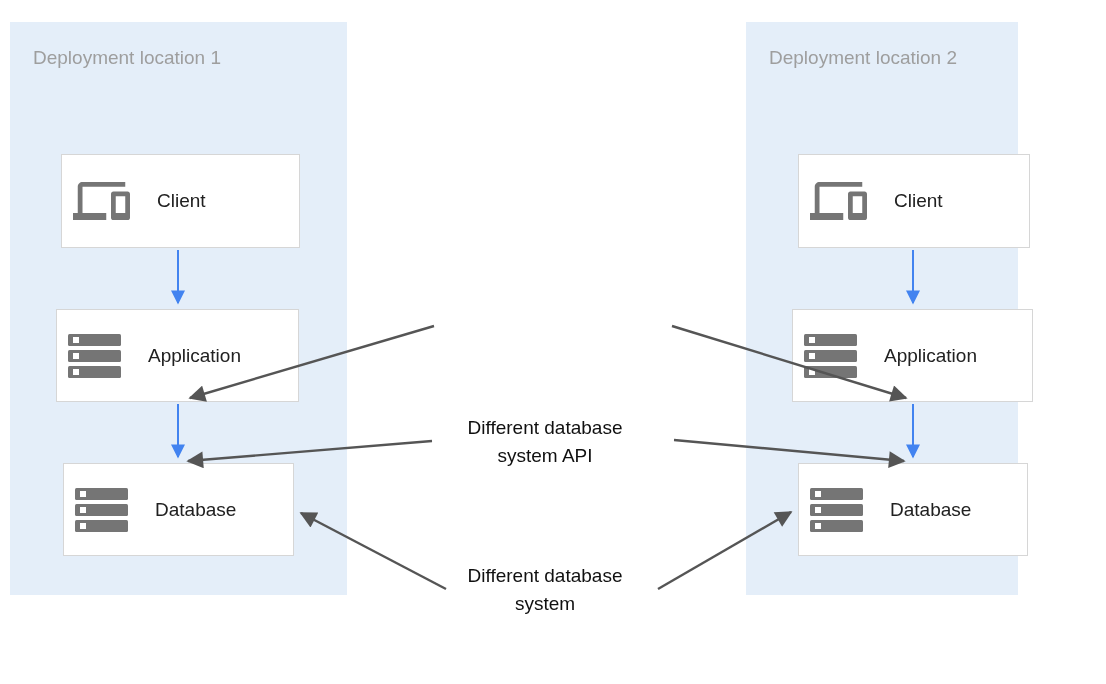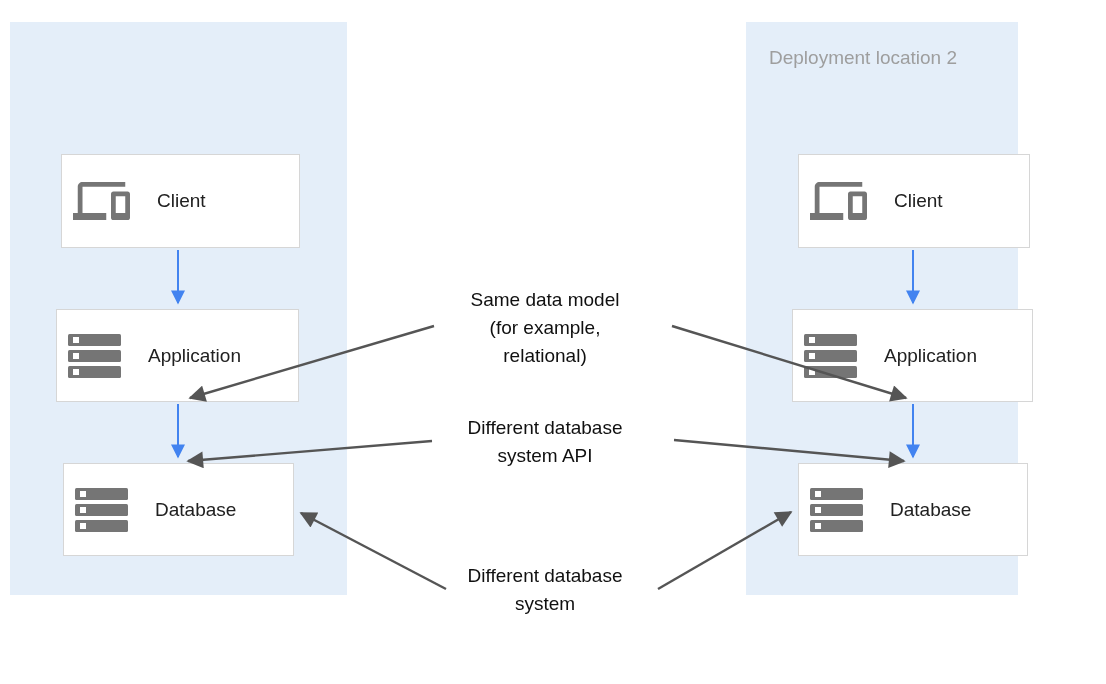--- a/index.html
+++ b/index.html
@@ -69,20 +69,21 @@
   .ann-1 { left: 420px; top: 286px; }
   .ann-2 { left: 420px; top: 414px; }
   .ann-3 { left: 420px; top: 562px; }
 </style>
 </head>
 <body>
 
 <div class="canvas">
 
   <div class="panel panel-1">
+    <div class="panel-title">Deployment location 1</div>
 
     <div class="node p1-client">
       <span class="icon">
         <svg width="57" height="44" viewBox="0 3 24 18" fill="#757575">
           <path d="M4 6h18V4H4c-1.1 0-2 .9-2 2v11H0v3h14v-3H4V6z"></path>
           <path fill-rule="evenodd" d="M23 8h-6c-.55 0-1 .45-1 1v10c0 .55.45 1 1 1h6c.55 0 1-.45 1-1V9c0-.55-.45-1-1-1zm-1 9h-4v-7h4v7z"></path>
         </svg>
       </span>
       <span class="node-label">Client</span>
     </div>
@@ -167,23 +168,20 @@
             <rect x="5" y="3" width="6" height="6"></rect>
             <rect x="5" y="19" width="6" height="6"></rect>
             <rect x="5" y="35" width="6" height="6"></rect>
           </g>
         </svg>
       </span>
       <span class="node-label">Database</span>
     </div>
   </div>
 
-  <div class="ann ann-1">Same data model
-(for example,
-relational)</div>
   <div class="ann ann-2">Different database
 system API</div>
   <div class="ann ann-3">Different database
 system</div>
 
   <svg class="overlay" width="1106" height="684" viewBox="0 0 1106 684">
     <defs>
       <marker id="head-blue" viewBox="0 0 10 10" refX="9" refY="5" markerWidth="8" markerHeight="7" orient="auto">
         <path d="M0,0 L10,5 L0,10 z" fill="#4283f0"></path>
       </marker>

